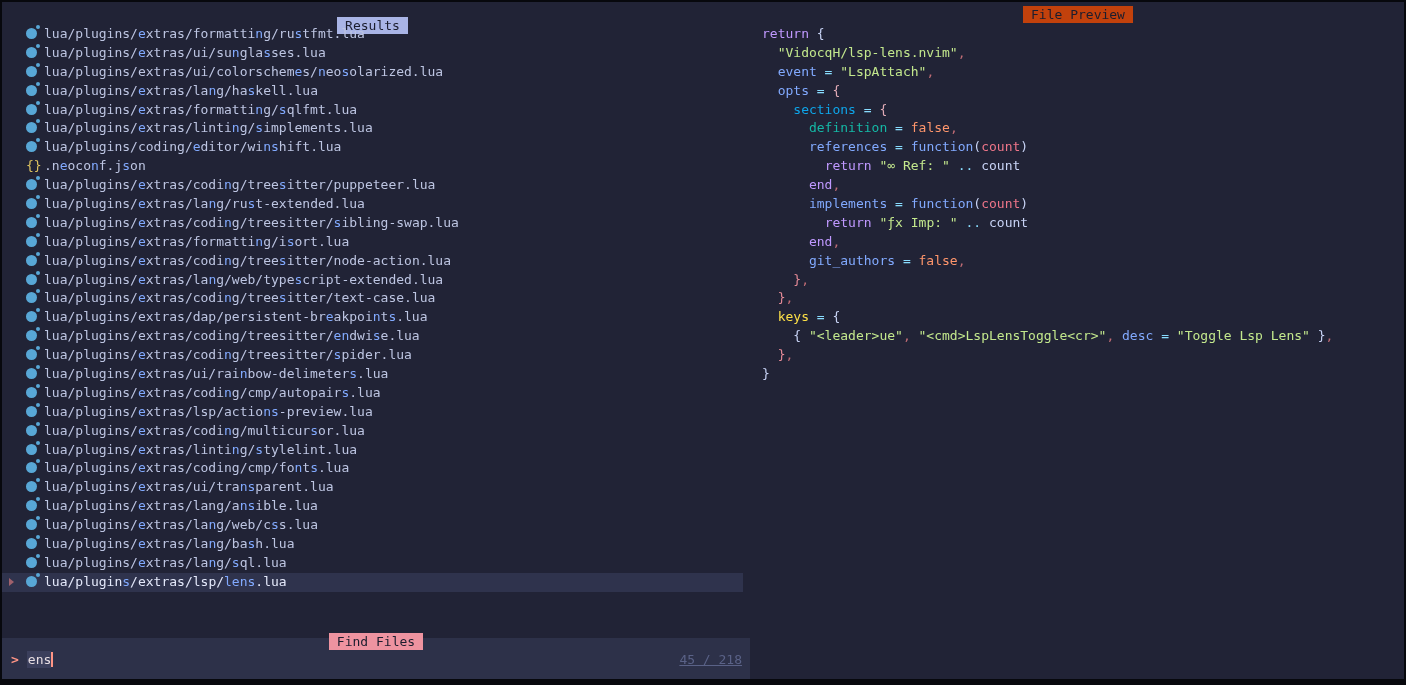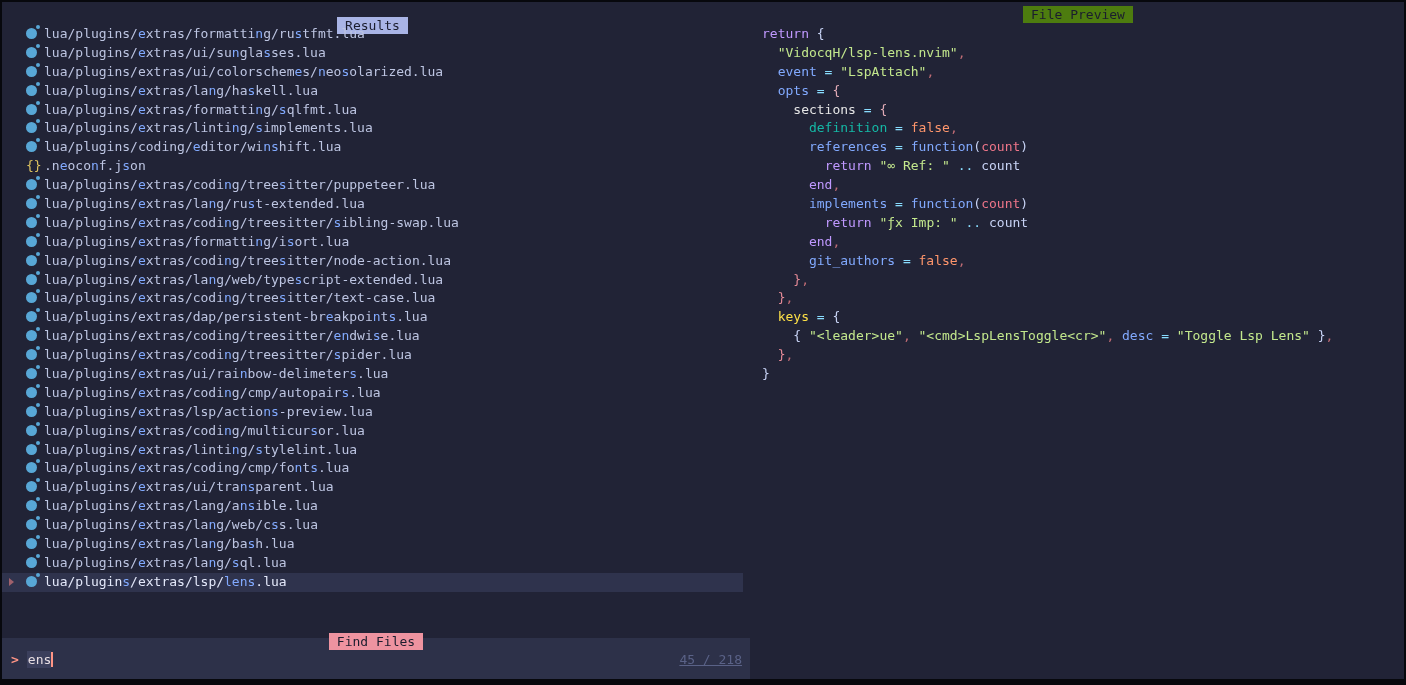--- a/index.html
+++ b/index.html
@@ -102,28 +102,28 @@
     <div id="prompt-line">
       <span id="prompt-caret">&gt;</span>
       <span id="prompt-query">ens</span>
         <span id="prompt-cursor"></span>
       <span id="prompt-counter" style="color: rgb(90, 98, 135);">45 / 218</span>
     </div>
   </div>
 
   <div id="preview-pane">
     <div class="badge-wrap" id="preview-title-wrap">
-      <span class="badge" id="preview-badge" style="background: #4d7c0f;">File Preview</span>
+      <span class="badge" id="preview-badge" style="background: #c2410c;">File Preview</span>
     </div>
     <div id="preview-code">
         <div class="cline"><span style="color: rgb(192, 153, 255);">return</span><span style="color: rgb(200, 211, 245);"> </span><span style="color: rgb(200, 211, 245);">{</span></div>
         <div class="cline"><span style="color: rgb(200, 211, 245);">  </span><span style="color: rgb(195, 232, 141);">"VidocqH/lsp-lens.nvim"</span><span style="color: rgb(192, 108, 117);">,</span></div>
         <div class="cline"><span style="color: rgb(200, 211, 245);">  </span><span style="color: rgb(130, 170, 255);">event</span><span style="color: rgb(137, 221, 255);"> = </span><span style="color: rgb(195, 232, 141);">"LspAttach"</span><span style="color: rgb(192, 108, 117);">,</span></div>
         <div class="cline"><span style="color: rgb(200, 211, 245);">  </span><span style="color: rgb(130, 170, 255);">opts</span><span style="color: rgb(137, 221, 255);"> = </span><span style="color: rgb(224, 170, 182);">{</span></div>
-        <div class="cline"><span style="color: rgb(200, 211, 245);">    </span><span style="color: #e5e5e5;">sections</span><span style="color: rgb(137, 221, 255);"> = </span><span style="color: rgb(224, 170, 182);">{</span></div>
+        <div class="cline"><span style="color: rgb(200, 211, 245);">    </span><span style="color: #0ea5e9;">sections</span><span style="color: rgb(137, 221, 255);"> = </span><span style="color: rgb(224, 170, 182);">{</span></div>
         <div class="cline"><span style="color: rgb(200, 211, 245);">      </span><span style="color: #14b8a6;">definition</span><span style="color: rgb(137, 221, 255);"> = </span><span style="color: rgb(255, 150, 108);">false</span><span style="color: rgb(192, 108, 117);">,</span></div>
         <div class="cline"><span style="color: rgb(200, 211, 245);">      </span><span style="color: rgb(130, 170, 255);">references</span><span style="color: rgb(137, 221, 255);"> = </span><span style="color: rgb(130, 170, 255);">function</span><span style="color: rgb(200, 211, 245);">(</span><span style="color: rgb(238, 117, 137);">count</span><span style="color: rgb(200, 211, 245);">)</span></div>
         <div class="cline"><span style="color: rgb(200, 211, 245);">        </span><span style="color: rgb(192, 153, 255);">return</span><span style="color: rgb(200, 211, 245);"> </span><span style="color: rgb(195, 232, 141);">"∞ Ref: "</span><span style="color: rgb(137, 221, 255);"> .. </span><span style="color: rgb(200, 211, 245);">count</span></div>
         <div class="cline"><span style="color: rgb(200, 211, 245);">      </span><span style="color: rgb(192, 153, 255);">end</span><span style="color: rgb(192, 108, 117);">,</span></div>
         <div class="cline"><span style="color: rgb(200, 211, 245);">      </span><span style="color: rgb(130, 170, 255);">implements</span><span style="color: rgb(137, 221, 255);"> = </span><span style="color: rgb(130, 170, 255);">function</span><span style="color: rgb(200, 211, 245);">(</span><span style="color: rgb(238, 117, 137);">count</span><span style="color: rgb(200, 211, 245);">)</span></div>
         <div class="cline"><span style="color: rgb(200, 211, 245);">        </span><span style="color: rgb(192, 153, 255);">return</span><span style="color: rgb(200, 211, 245);"> </span><span style="color: rgb(195, 232, 141);">"ƒx Imp: "</span><span style="color: rgb(137, 221, 255);"> .. </span><span style="color: rgb(200, 211, 245);">count</span></div>
         <div class="cline"><span style="color: rgb(200, 211, 245);">      </span><span style="color: rgb(192, 153, 255);">end</span><span style="color: rgb(192, 108, 117);">,</span></div>
         <div class="cline"><span style="color: rgb(200, 211, 245);">      </span><span style="color: rgb(130, 170, 255);">git_authors</span><span style="color: rgb(137, 221, 255);"> = </span><span style="color: rgb(255, 150, 108);">false</span><span style="color: rgb(192, 108, 117);">,</span></div>
         <div class="cline"><span style="color: rgb(200, 211, 245);">    </span><span style="color: rgb(229, 138, 151);">}</span><span style="color: rgb(192, 108, 117);">,</span></div>
         <div class="cline"><span style="color: rgb(200, 211, 245);">  </span><span style="color: rgb(229, 138, 151);">}</span><span style="color: rgb(192, 108, 117);">,</span></div>

